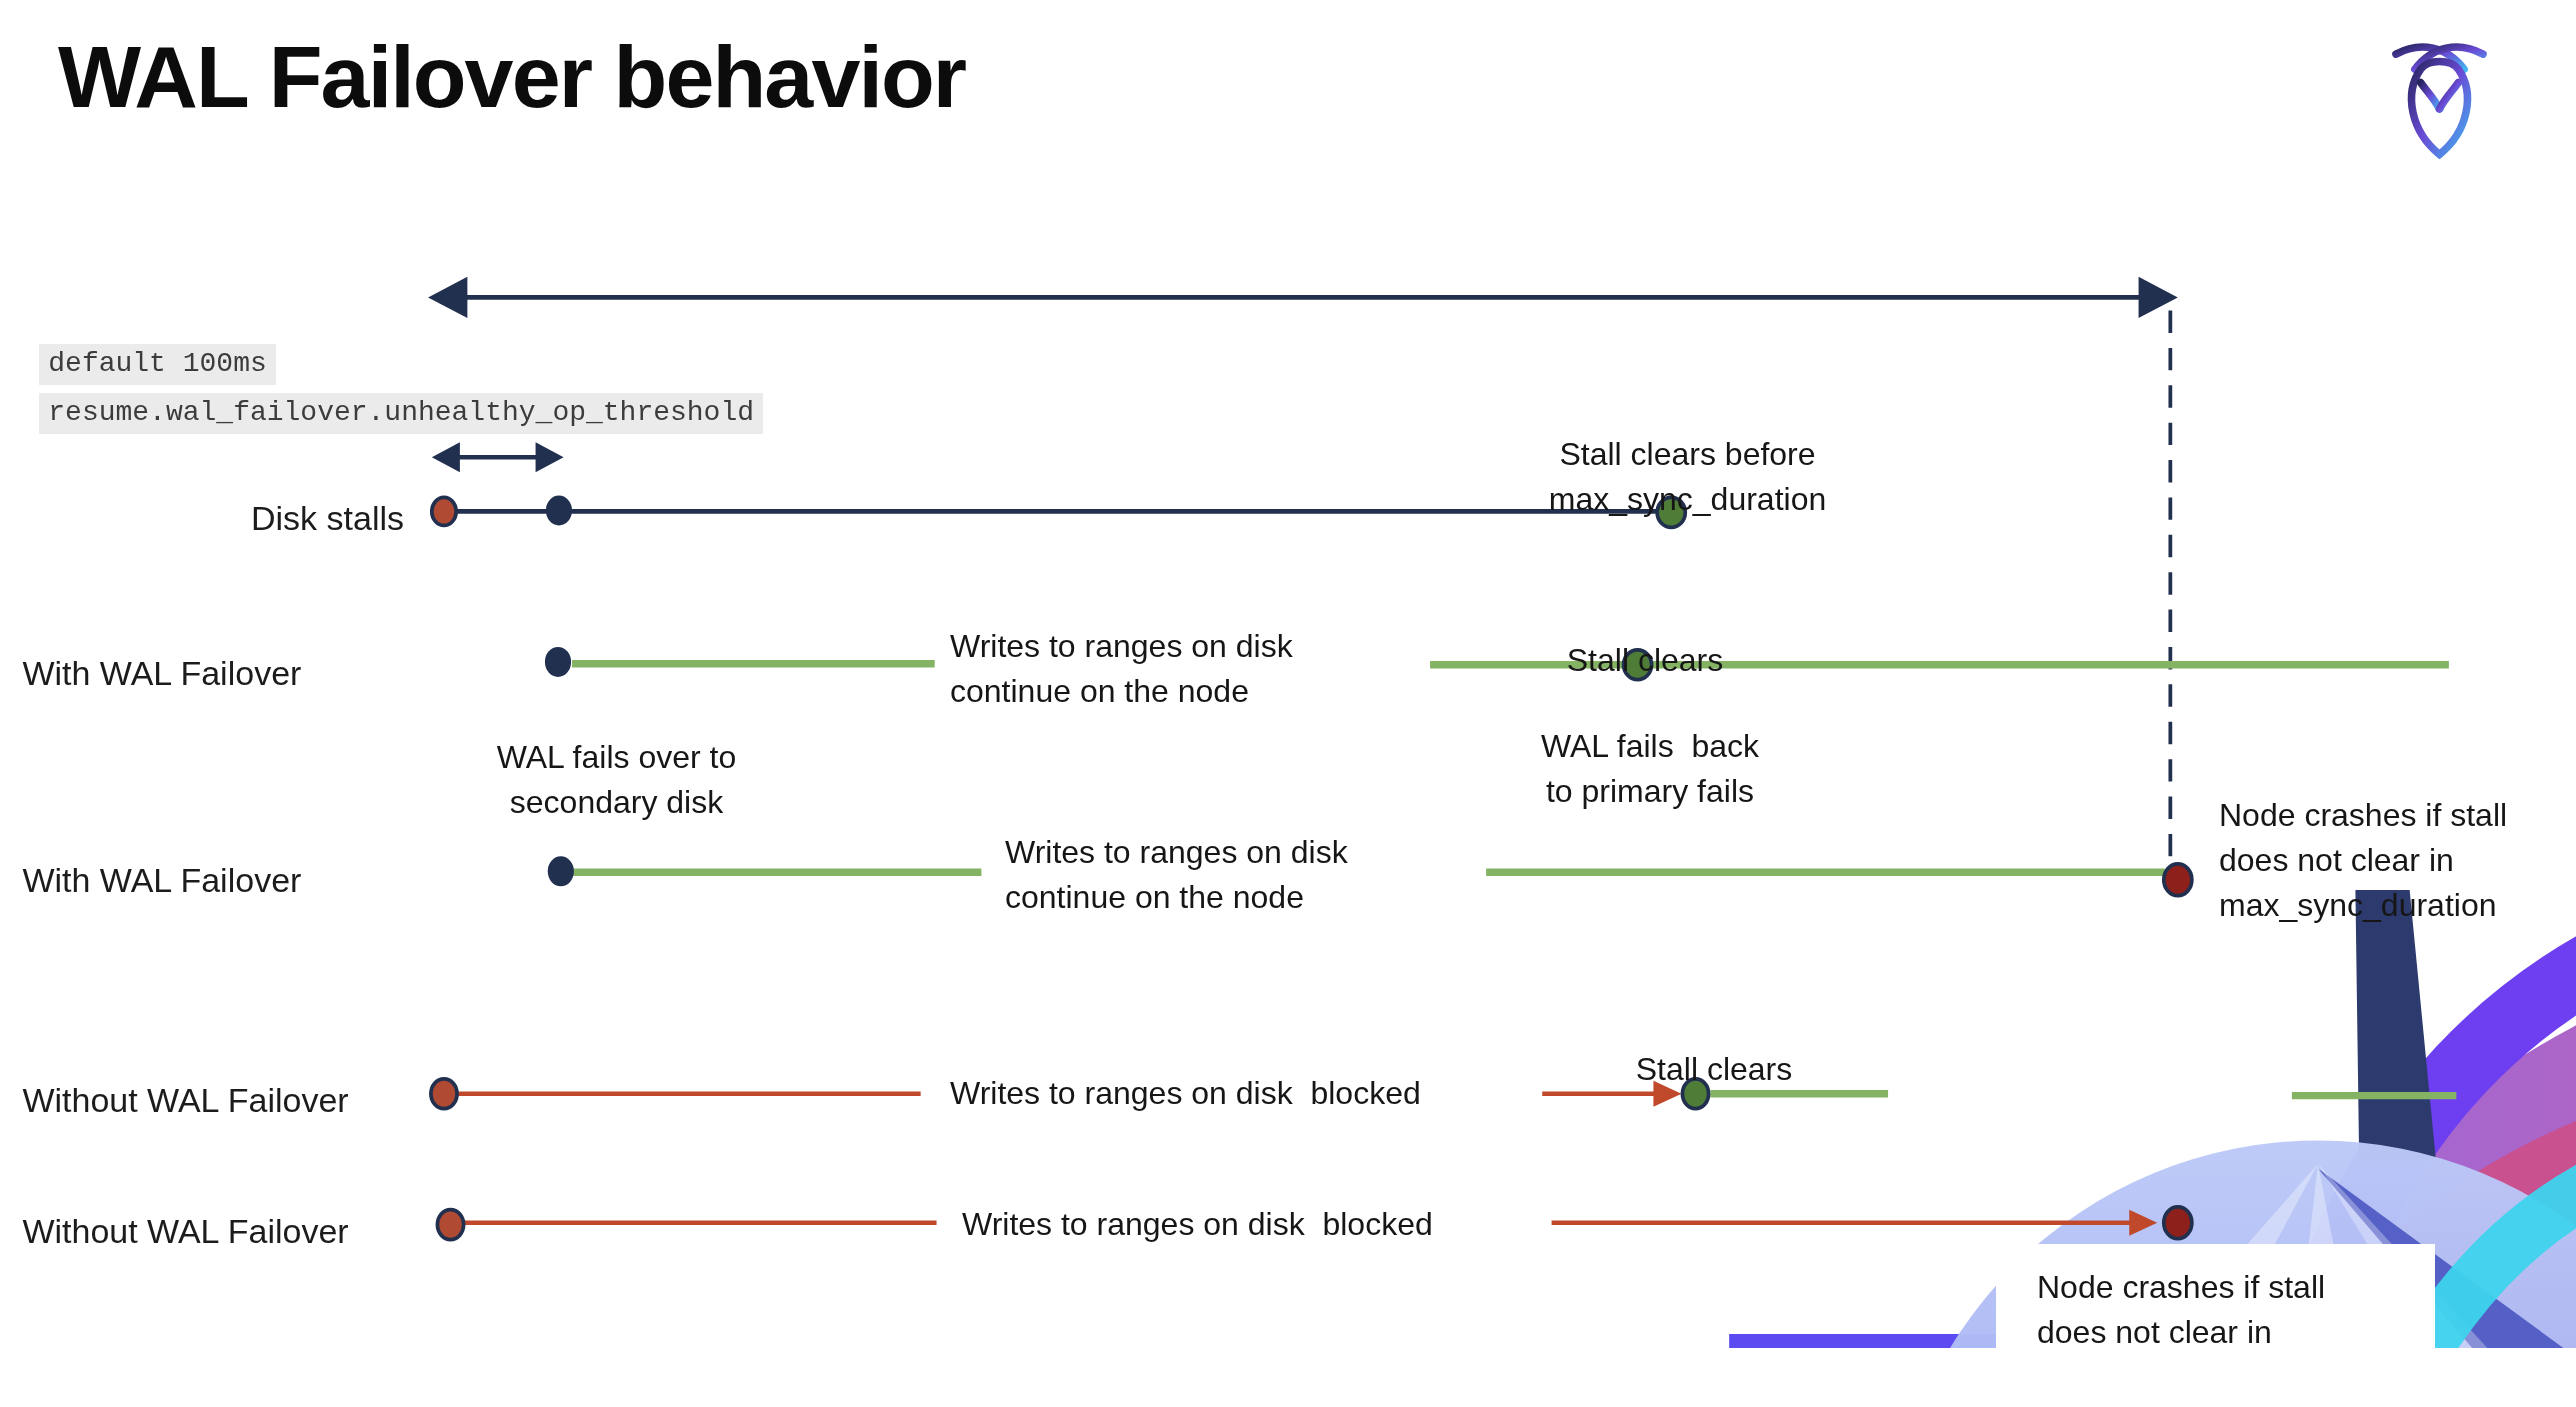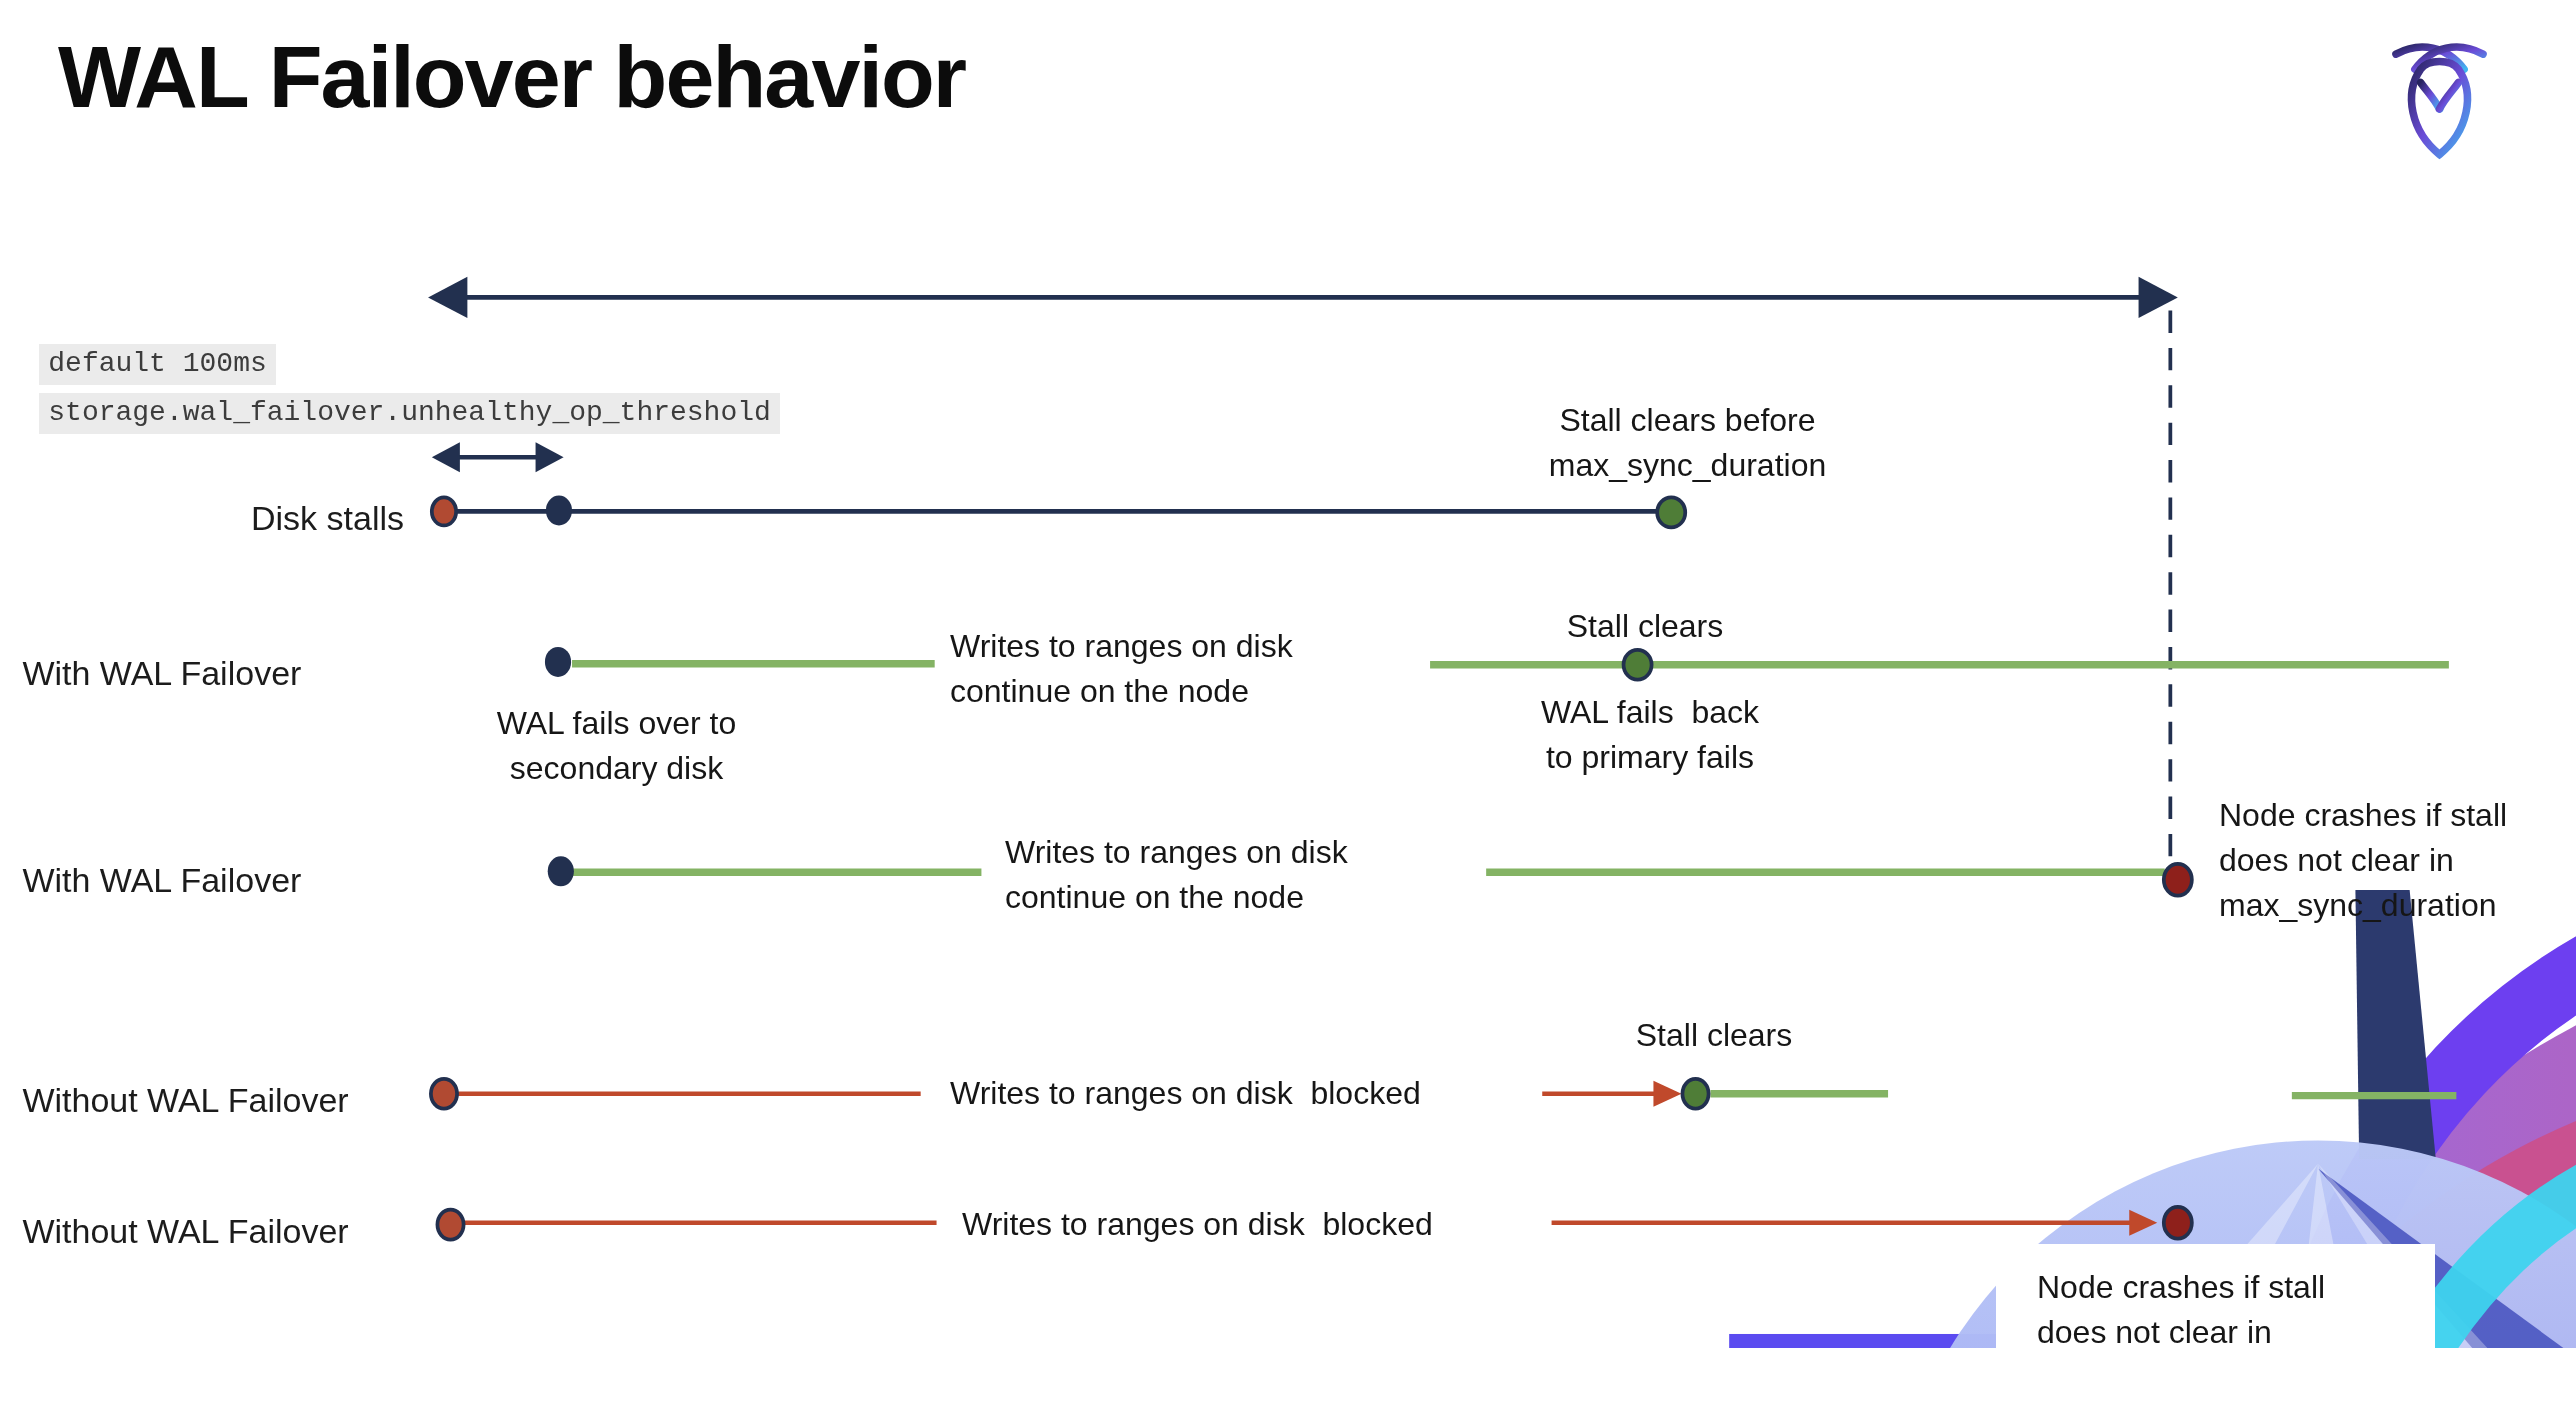--- a/index.html
+++ b/index.html
@@ -14,21 +14,21 @@
     color:#0c0c0c;white-space:nowrap;
   }
   .code-chips{display:flex;flex-direction:column;align-items:flex-start;gap:7.5px;}
   .chip{
     font-family:"Liberation Mono","DejaVu Sans Mono",monospace;
     font-size:28px;line-height:34px;color:#3c3c3c;background:#ebebeb;
     padding:2.8px 9.3px 4.7px 9.3px;white-space:pre;
   }
   .row-label{font-size:34px;line-height:43px;white-space:nowrap;color:#1c1c1c;margin-top:7px;}
   .note{font-size:32px;line-height:45px;white-space:pre-wrap;color:#161616;}
-  .center{text-align:center;}
+  .center{text-align:center;margin-top:34px;}
   .right{text-align:right;}
   .callout{
     background:#ffffff;width:439px;height:164px;box-sizing:border-box;
     padding:20.6px 18.7px 0 41px;
   }
 </style>
 </head>
 <body>
 
 <div id="canvas">
@@ -139,21 +139,21 @@
         <path d="M 50 112 L 50 74"></path>
         <path d="M 50 74 C 43 61 37 56 30 46"></path>
         <path d="M 50 74 C 57 61 63 56 70 46"></path>
       </g>
     </svg>
   </div>
 
 
   <div class="abs code-chips" style="left:39px;top:344px;text-align:center;">
     <span class="chip">default 100ms</span>
-    <span class="chip">storage.wal_failover.unhealthy_op_threshold</span>
+    <span class="chip">resume.wal_failover.unhealthy_op_threshold</span>
   </div>
 
   <div class="abs row-label right" style="left:131px;top:490px;width:273px;">Disk stalls</div>
   <div class="abs row-label" style="left:22.4px;top:645px;width:393px;">With WAL Failover</div>
   <div class="abs row-label" style="left:22.4px;top:852px;width:393px;">With WAL Failover</div>
   <div class="abs row-label" style="left:22.4px;top:1072px;width:402px;">Without WAL Failover</div>
   <div class="abs row-label" style="left:22.4px;top:1203px;width:402px;">Without WAL Failover</div>
 
   <div class="abs note center" style="left:1477px;top:398px;width:421px;">Stall clears before
 max_sync_duration</div>

